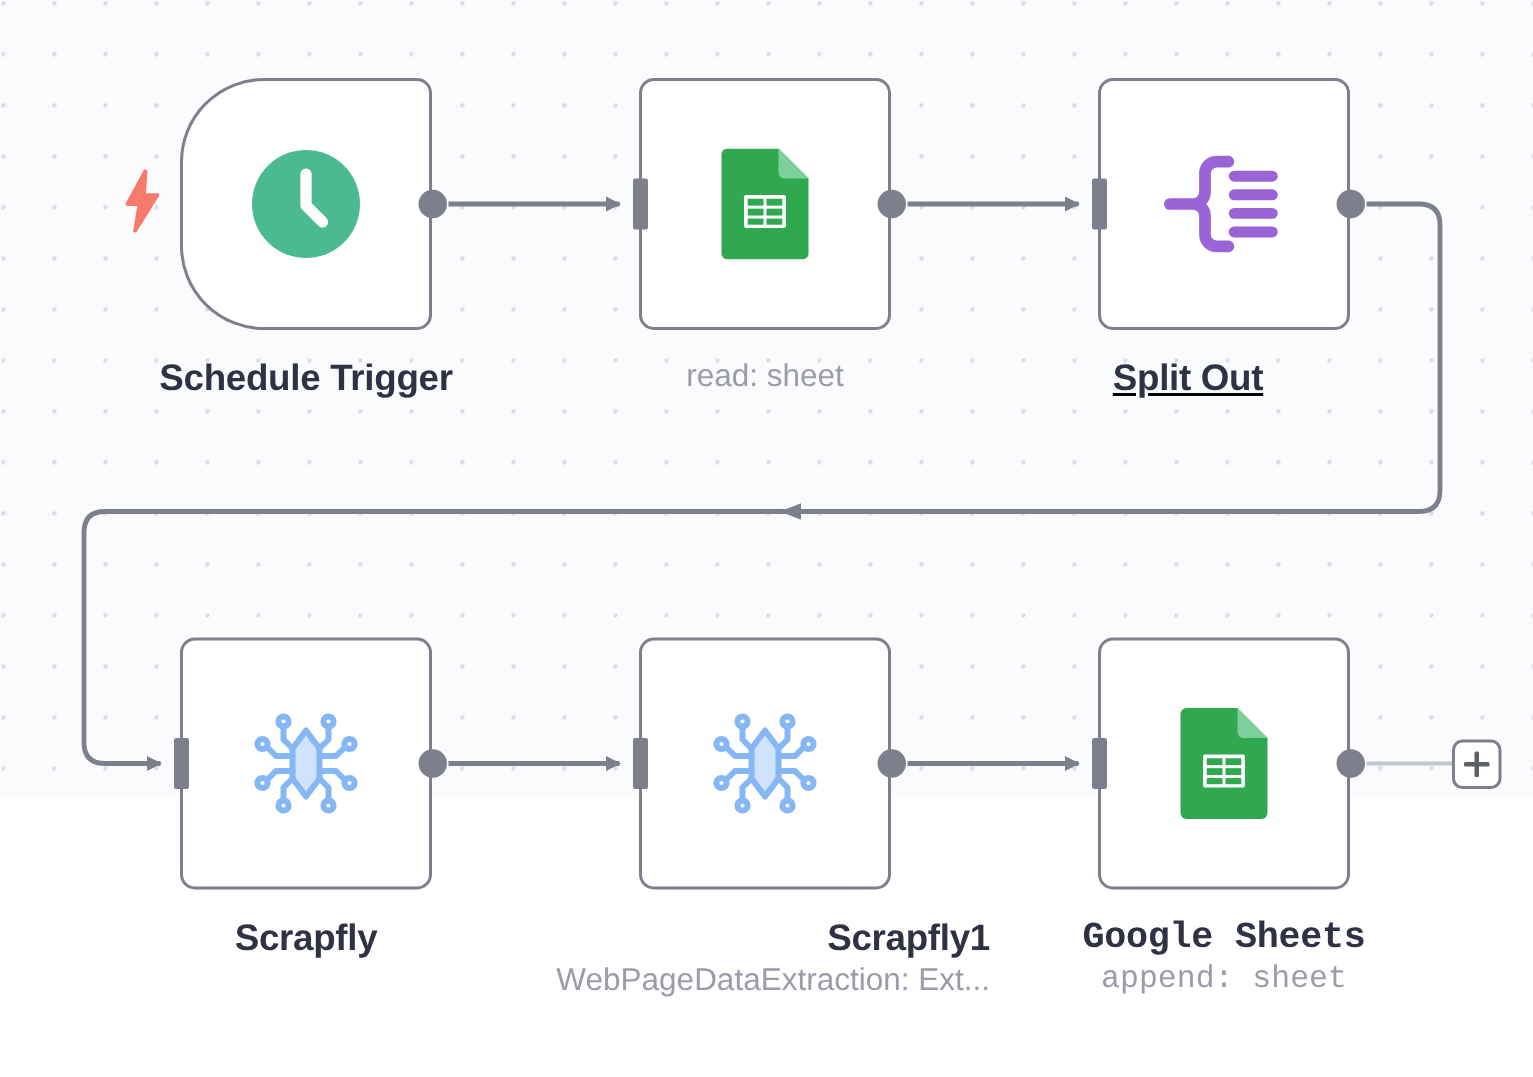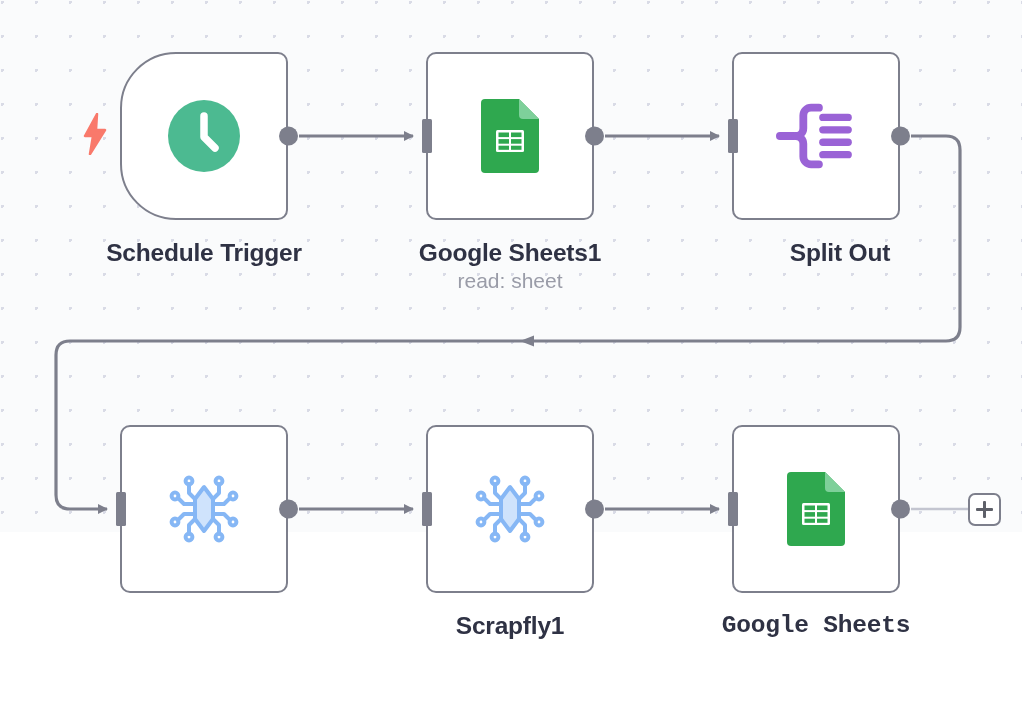--- a/index.html
+++ b/index.html
@@ -188,21 +188,20 @@
         <rect x="36" y="33.5" width="10.5" height="4.6" fill="#2fa84f"></rect>
         <rect x="23.5" y="40.1" width="10.5" height="4.6" fill="#2fa84f"></rect>
         <rect x="36" y="40.1" width="10.5" height="4.6" fill="#2fa84f"></rect>
         <rect x="23.5" y="46.7" width="10.5" height="4.1" fill="#2fa84f"></rect>
         <rect x="36" y="46.7" width="10.5" height="4.1" fill="#2fa84f"></rect>
       </svg>
     </span>
     <span class="port-out"></span>
   </div>
   <div class="label-block" style="left:360px; top:238px;">
-    <div class="node-title">Google Sheets1</div>
     <div class="node-subtitle">read: sheet</div>
   </div>
 
   <div class="node" style="left:732px; top:52px;">
     <span class="port-in"></span>
     <span class="icon-wrap">
       <svg width="82" height="72" viewBox="0 0 82 72">
         <g fill="none" stroke="#9a63d6" stroke-width="8" stroke-linecap="round">
           <line x1="4" y1="36" x2="18" y2="36"></line>
           <path d="M44 7 L36 7 A8 8 0 0 0 28 15 L28 28 A8 8 0 0 1 20 36
@@ -211,21 +210,21 @@
         <g fill="none" stroke="#9a63d6" stroke-width="7.5" stroke-linecap="round">
           <line x1="48" y1="17" x2="74" y2="17"></line>
           <line x1="48" y1="29.7" x2="74" y2="29.7"></line>
           <line x1="48" y1="42.4" x2="74" y2="42.4"></line>
           <line x1="48" y1="55.1" x2="74" y2="55.1"></line>
         </g>
       </svg>
     </span>
     <span class="port-out"></span>
   </div>
-  <div class="label-block" style="left:690px; top:238px;">
+  <div class="label-block" style="left:642px; top:238px;text-decoration:underline;">
     <div class="node-title">Split Out</div>
     <div class="node-subtitle"></div>
   </div>
 
   <div class="node" style="left:120px; top:425px;">
     <span class="port-in"></span>
     <span class="icon-wrap">
       <svg width="76" height="76" viewBox="0 0 76 76">
         <g stroke="#86b7f5" stroke-width="4" fill="none" stroke-linecap="round" stroke-linejoin="round">
           <path d="M38 16 L29 28 L29 48 L38 60 L47 48 L47 28 Z" fill="#cfe3fc"></path>
@@ -244,20 +243,21 @@
           <circle cx="9" cy="51" r="3.4"></circle>
           <circle cx="67" cy="51" r="3.4"></circle>
           <circle cx="23" cy="66" r="3.4"></circle>
           <circle cx="53" cy="66" r="3.4"></circle>
         </g>
       </svg>
     </span>
     <span class="port-out"></span>
   </div>
   <div class="label-block" style="left:54px; top:611px;">
+    <div class="node-title">Scrapfly</div>
   </div>
 
   <div class="node" style="left:426px; top:425px;">
     <span class="port-in"></span>
     <span class="icon-wrap">
       <svg width="76" height="76" viewBox="0 0 76 76">
         <g stroke="#86b7f5" stroke-width="4" fill="none" stroke-linecap="round" stroke-linejoin="round">
           <path d="M38 16 L29 28 L29 48 L38 60 L47 48 L47 28 Z" fill="#cfe3fc"></path>
           <path d="M29 28 L23 22 L23 13"></path>
           <path d="M47 28 L53 22 L53 13"></path>
@@ -273,22 +273,23 @@
           <circle cx="67" cy="25" r="3.4"></circle>
           <circle cx="9" cy="51" r="3.4"></circle>
           <circle cx="67" cy="51" r="3.4"></circle>
           <circle cx="23" cy="66" r="3.4"></circle>
           <circle cx="53" cy="66" r="3.4"></circle>
         </g>
       </svg>
     </span>
     <span class="port-out"></span>
   </div>
-  <div class="label-block" style="left:360px; top:611px;">
+  <div class="label-block" style="left:360px; top:611px;text-align:right;">
     <div class="node-title">Scrapfly1</div>
+    <div class="node-subtitle">WebPageDataExtraction: Ext...</div>
   </div>
 
   <div class="node" style="left:732px; top:425px;">
     <span class="port-in"></span>
     <span class="icon-wrap">
       <svg width="70" height="74" viewBox="0 0 70 74">
         <path d="M6 4 A4 4 0 0 1 10 0 L44 0 L64 20 L64 70 A4 4 0 0 1 60 74
                  L10 74 A4 4 0 0 1 6 70 Z" fill="#2fa84f"></path>
         <path d="M44 0 L64 20 L48 20 A4 4 0 0 1 44 16 Z" fill="#7ed09a"></path>
         <rect x="21" y="31" width="28" height="22" rx="1.5" fill="#ffffff"></rect>
@@ -297,20 +298,21 @@
         <rect x="23.5" y="40.1" width="10.5" height="4.6" fill="#2fa84f"></rect>
         <rect x="36" y="40.1" width="10.5" height="4.6" fill="#2fa84f"></rect>
         <rect x="23.5" y="46.7" width="10.5" height="4.1" fill="#2fa84f"></rect>
         <rect x="36" y="46.7" width="10.5" height="4.1" fill="#2fa84f"></rect>
       </svg>
     </span>
     <span class="port-out"></span>
   </div>
   <div class="label-block" style="left:666px; top:611px;font-family:Liberation Mono, monospace;">
     <div class="node-title">Google Sheets</div>
+    <div class="node-subtitle">append: sheet</div>
   </div>
 
   <div class="plus-btn">
     <span class="bar-h"></span>
     <span class="bar-v"></span>
   </div>
 
 </div>
 
 </body></html>

